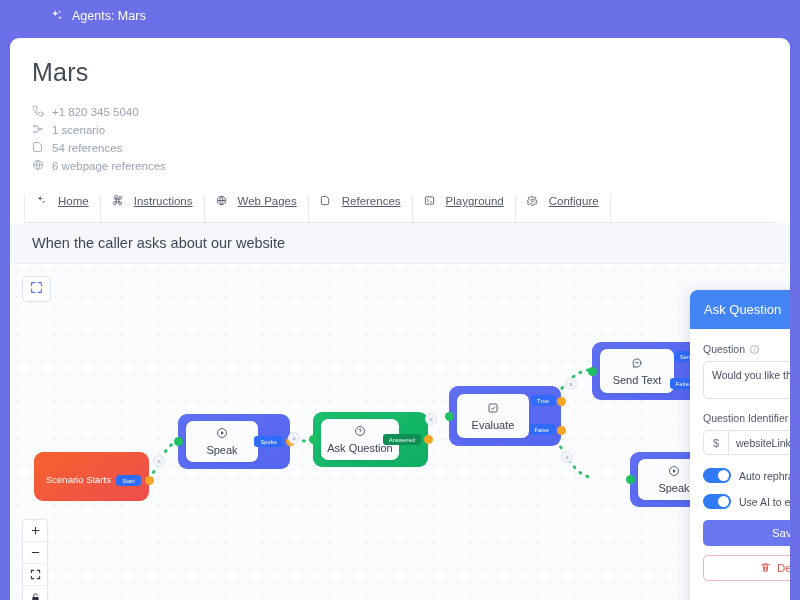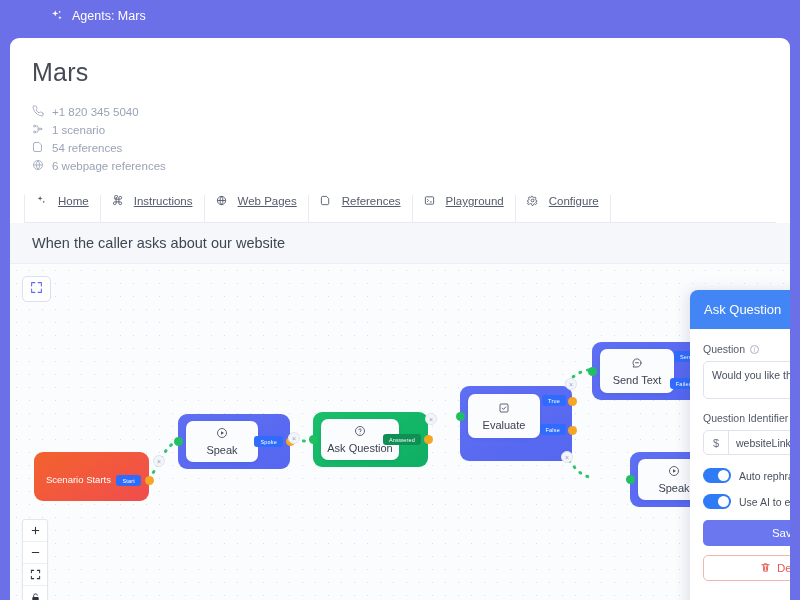--- a/index.html
+++ b/index.html
@@ -398,21 +398,21 @@
             <circle cx="12" cy="17" r=".9" fill="#4a5264" stroke="none"></circle>
           </svg>
         </span>
         <span>Ask Question</span>
       </div>
       <div class="badge green" style="right:7px; top:22px;">Answered</div>
       <div class="port in" style="left:-4px; top:23px;"></div>
       <div class="port out" style="right:-5px; top:23px;"></div>
     </div>
 
-    <div class="node n-blue" style="left:450px; top:122px; width:112px; height:75px;">
+    <div class="node n-blue" style="left:439px; top:122px; width:112px; height:60px;">
       <div class="node-inner" style="left:8px; top:8px; width:72px; height:44px;">
         <span>
           <svg width="12" height="12" viewBox="0 0 24 24" fill="none" stroke="#4a5264" stroke-width="1.8">
             <rect x="4" y="4" width="16" height="16" rx="2"></rect>
               <path d="M8.5 12.3l2.5 2.5 4.5-5" stroke-linecap="round"></path>
           </svg>
         </span>
         <span>Evaluate</span>
       </div>
       <div class="badge" style="right:6px; top:9px;">True</div>

